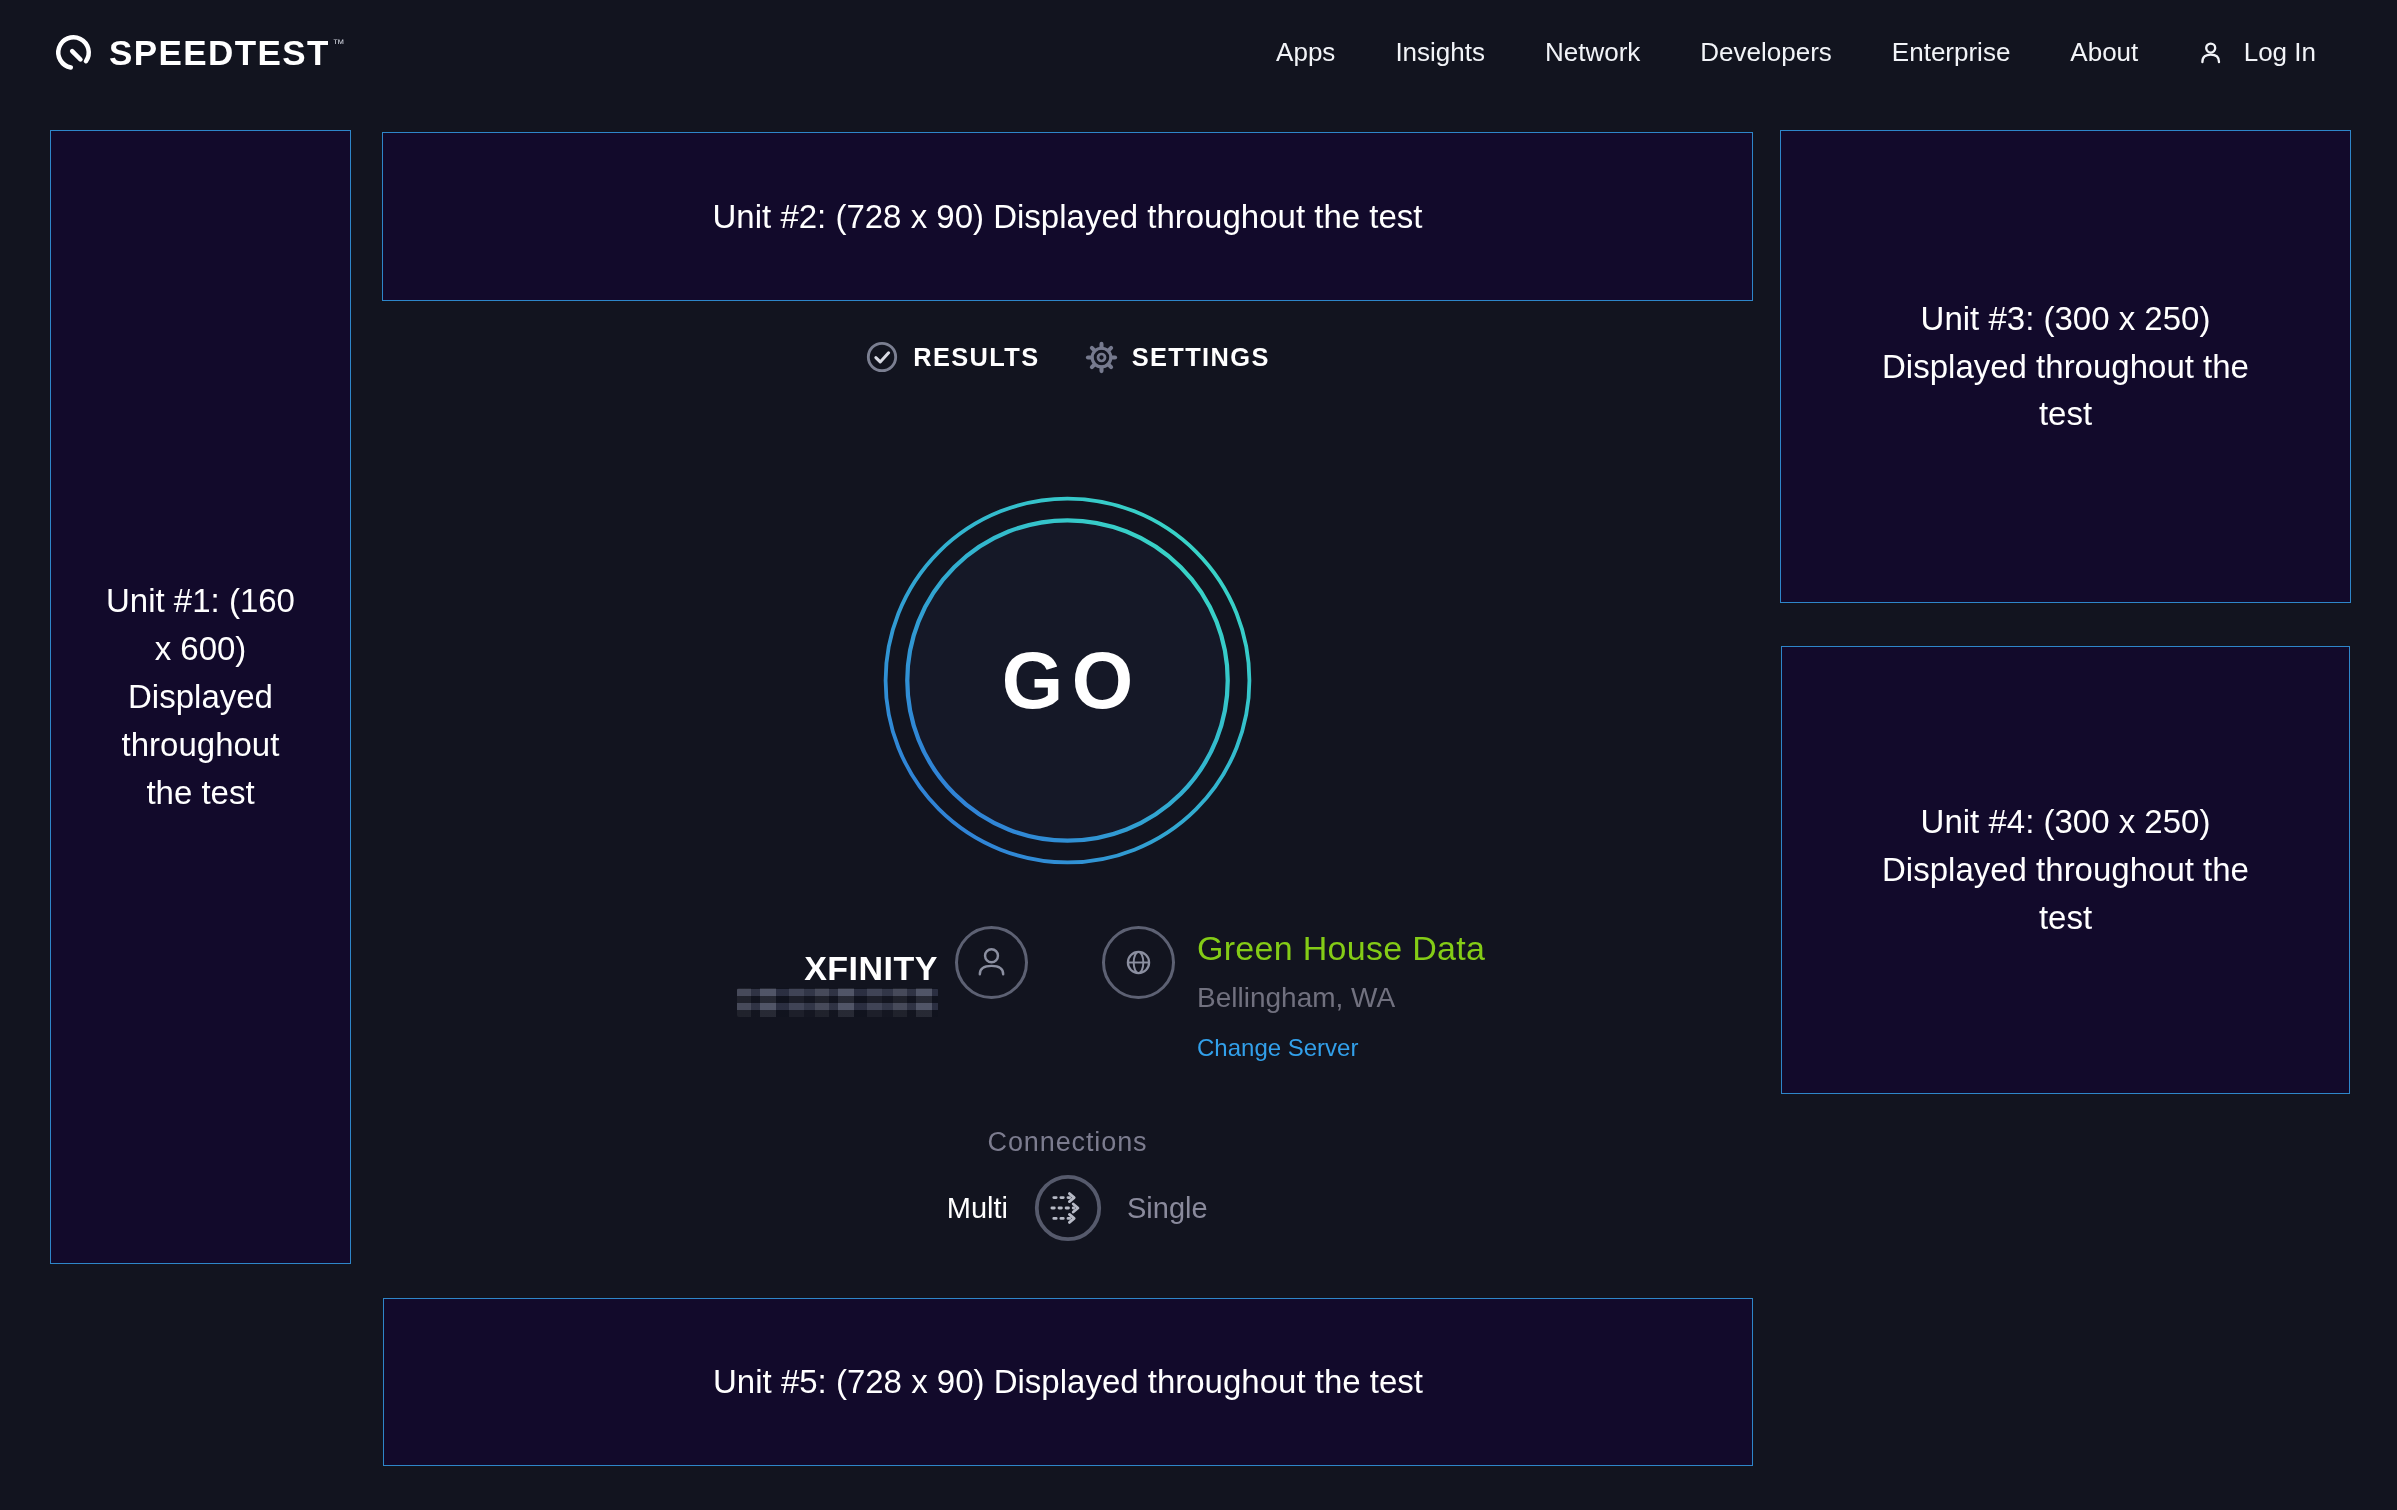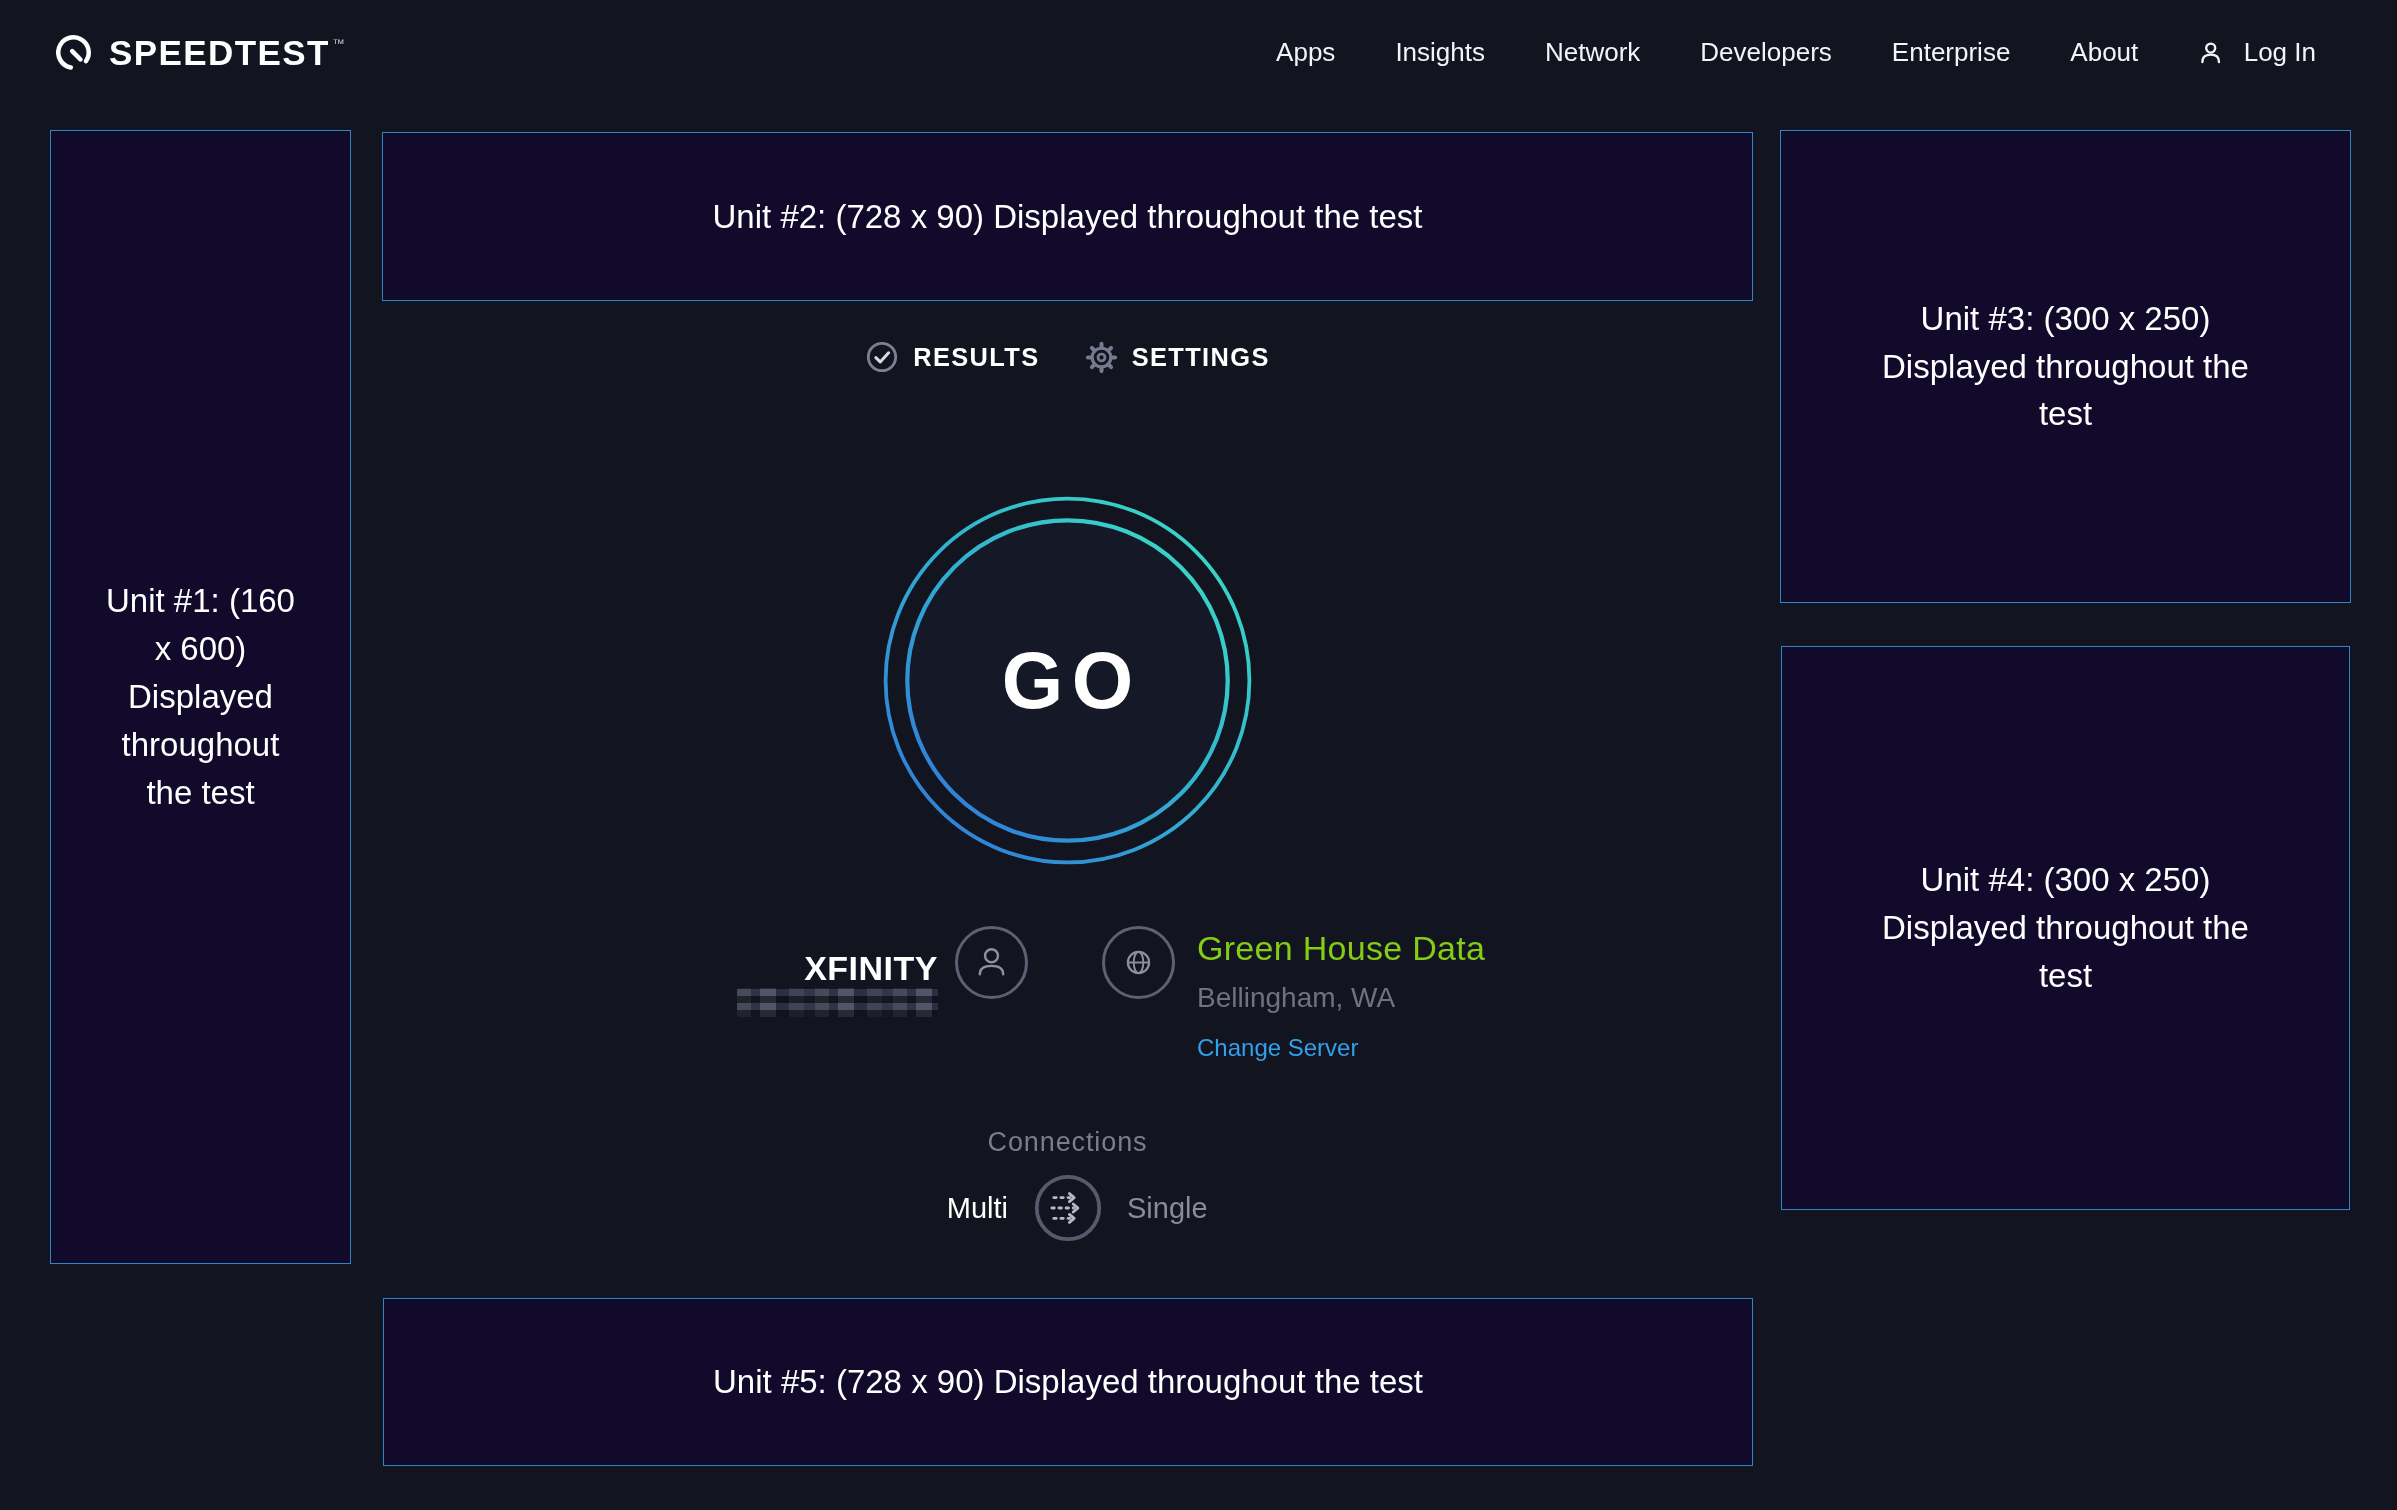--- a/index.html
+++ b/index.html
@@ -19,21 +19,21 @@
   .nav-link { color:#f2f4f8; font-size:26px; font-weight:400; cursor:pointer; text-decoration:none; }
   .nav-login { display:flex; align-items:center; gap:20px; color:#f2f4f8; font-size:26px; cursor:pointer; }
 
   
   .ad { position:absolute; background:#120a2b; border:1.9px solid #2e86c9; box-sizing:border-box;
         display:flex; align-items:center; justify-content:center; text-align:center;
         color:#ffffff; font-size:33px; line-height:1.45; cursor:pointer; }
   .ad-1 { left:50px;   top:130px;  width:301px;  height:1134px; }
   .ad-2 { left:382px;  top:132px;  width:1371px; height:169px;  }
   .ad-3 { left:1780px; top:130px;  width:571px;  height:473px;  }
-  .ad-4 { left:1781px; top:646px;  width:569px;  height:564px;  }
+  .ad-4 { left:1781px; top:646px;  width:569px;  height:448px;  }
   .ad-5 { left:383px;  top:1298px; width:1370px; height:168px;  }
   .ad-text-narrow { max-width:202px; }
   .ad-text-box    { max-width:367px; }
 
   
   .center-col { position:absolute; left:382px; top:0; width:1371px; height:1510px; }
 
   .tabs { position:absolute; top:340px; left:0; width:100%;
           display:flex; justify-content:center; align-items:center; gap:45px; }
   .tab { display:flex; align-items:center; gap:14px; cursor:pointer;

